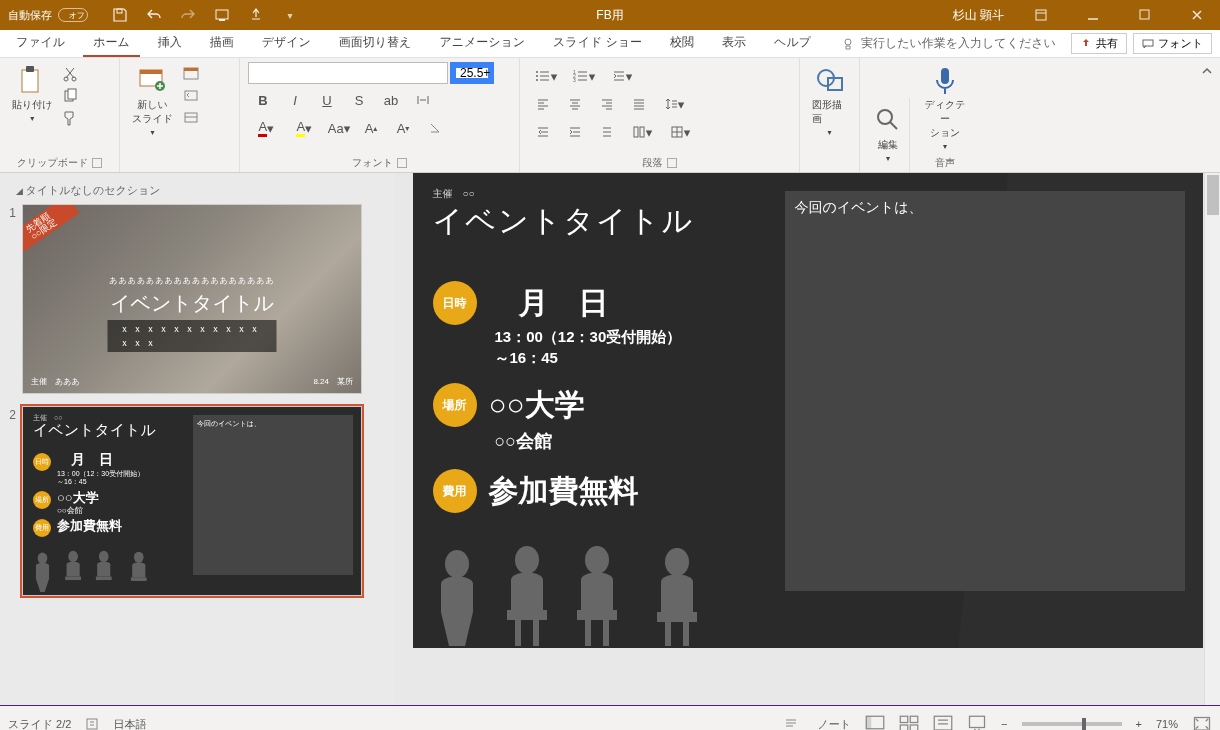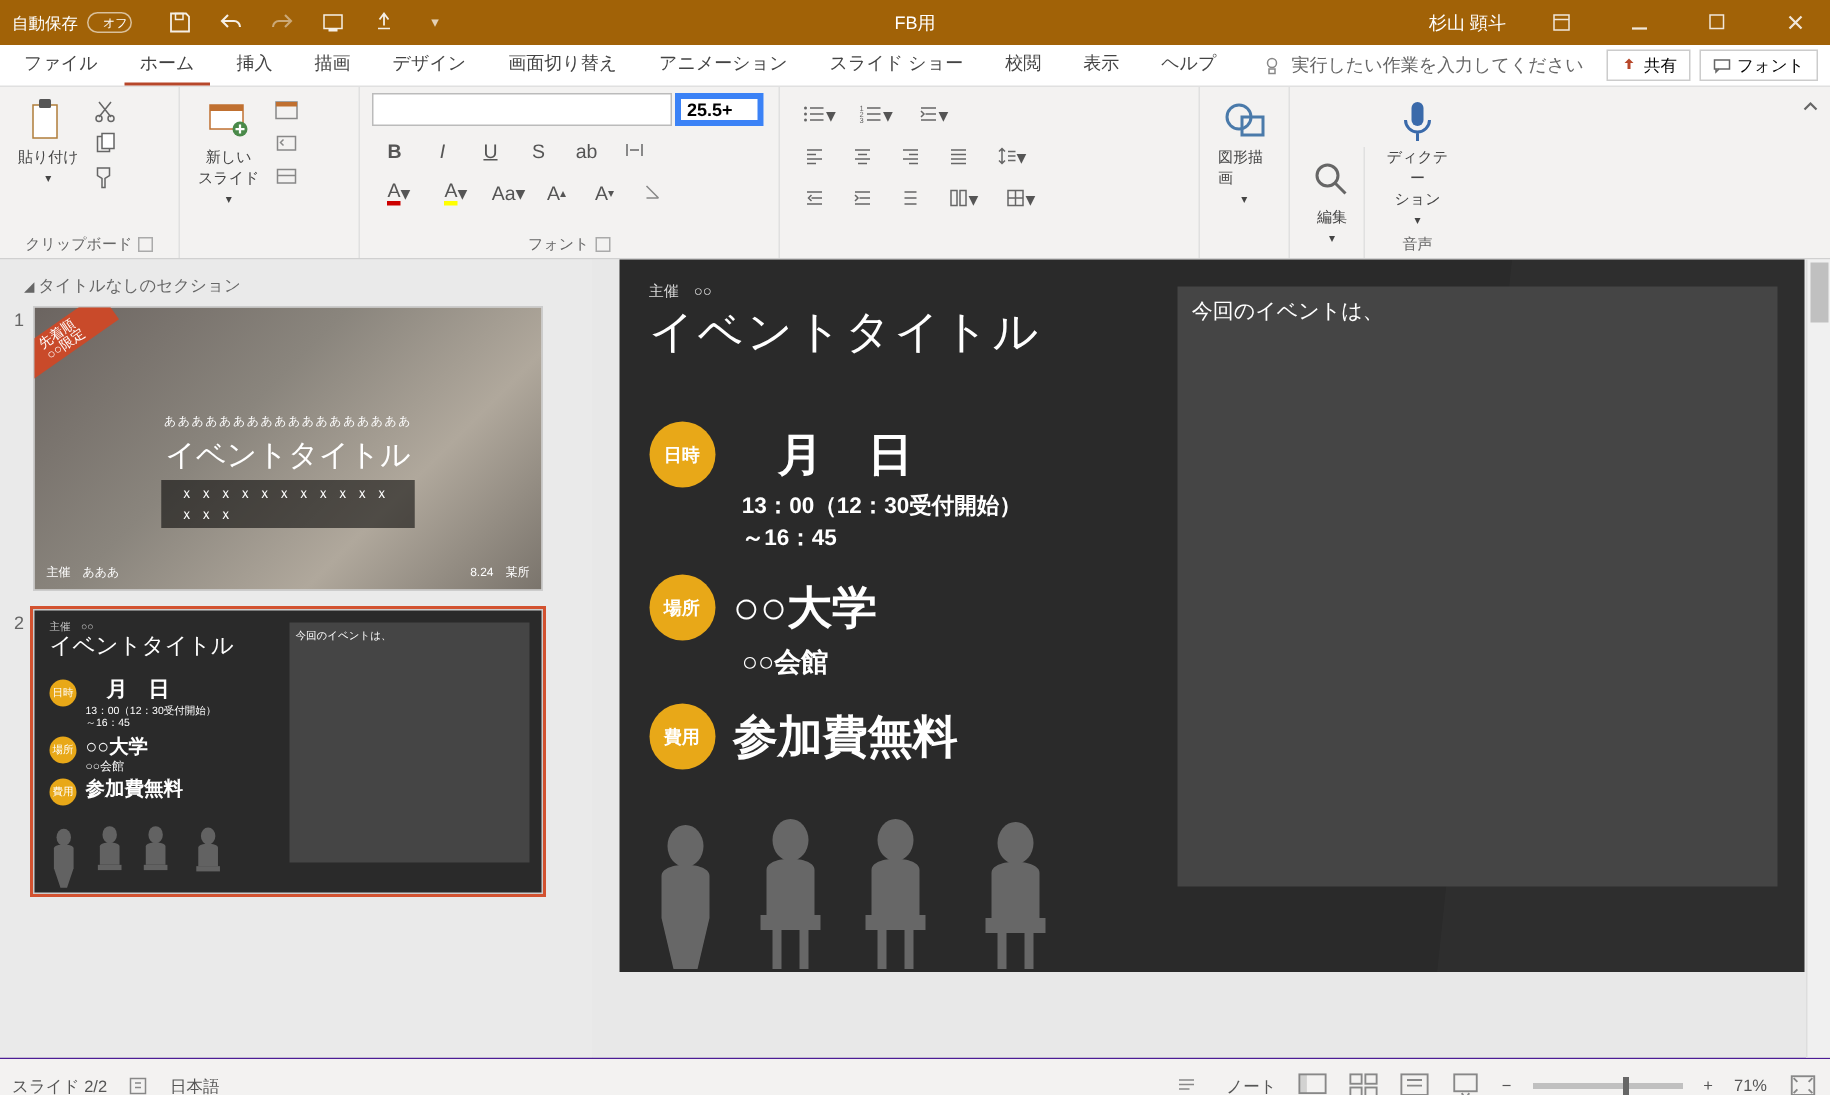--- a/index.html
+++ b/index.html
@@ -31,21 +31,21 @@
 .ribbon { height: 115px; background: #f3f2f1; display: flex; border-bottom: 1px solid #d0d0d0; }
 .group { display: flex; flex-direction: column; padding: 4px 8px 2px 8px; border-right: 1px solid #e0e0e0; }
 .group-content { flex: 1; display: flex; align-items: flex-start; gap: 6px; }
 .group-label { font-size: 10px; color: #666; text-align: center; padding-top: 2px; display:flex; justify-content:center; align-items:center; gap:4px;}
 .group-label .launcher { width:10px; height:10px; border:1px solid #aaa;}
 .bigbtn { display: flex; flex-direction: column; align-items: center; gap: 2px; padding: 2px 4px; font-size: 10px; color:#444;}
 .bigbtn .ic { width: 32px; height: 32px; display:flex; align-items:center; justify-content:center; }
 .smallcol { display:flex; flex-direction:column; gap:6px; padding-top:4px;}
 .smallcol .ic { width:16px; height:16px; }
 .font-combo { width:200px; height:22px; border:1px solid #bbb; background:#fff; display:flex; align-items:center; padding:0 4px; font-size:12px;}
-.size-combo { width:59px; height:22px; border:4px solid #3b82f6; background:#fff; display:flex; align-items:center; padding:0 4px; font-size:12px;font-weight:bold;}
+.size-combo { width:44px; height:22px; border:6px solid #3b82f6; background:#fff; display:flex; align-items:center; padding:0 4px; font-size:12px;}
 .btnrow { display:flex; gap:2px; }
 .rbtn { width:30px; height:24px; display:flex; align-items:center; justify-content:center; color:#555; font-size:13px;}
 .rbtn.wide { width:36px; }
 
 
 .main { display: flex; height: 532px; }
 .thumbnails { width: 395px; background: #eaeaea; padding: 8px 10px 8px 2px; overflow:hidden; }
 .section-title { font-size: 11px; color: #666; padding: 2px 0 6px 14px; }
 .section-title::before { content:"◢ "; font-size:9px;}
 .thumb-row { display:flex; align-items:flex-start; gap:6px; margin-bottom:12px;}
@@ -380,20 +380,24 @@
         <div class="rbtn wide"><svg width="14" height="14" viewBox="0 0 14 14">
               <rect x="2" y="2" width="4" height="10" fill="none" stroke="#666"></rect>
               <rect x="8" y="2" width="4" height="10" fill="none" stroke="#666"></rect>
             </svg>▾</div>
         <div class="rbtn wide"><svg width="14" height="14" viewBox="0 0 14 14">
               <rect x="2" y="2" width="10" height="10" fill="none" stroke="#666"></rect>
               <path d="M7 2v10M2 7h10" stroke="#666"></path>
             </svg>▾</div>
       </div>
     </div>
+    <div class="group-label">
+        <span>段落</span>
+        <span class="launcher"></span>
+      </div>
   </div>
 
   <div class="group" style="width:60px;">
     <div class="group-content">
       <div class="bigbtn">
         <div class="ic">
             <svg viewBox="0 0 32 32">
               <circle cx="12" cy="14" r="8" fill="none" stroke="#4a7aaa" stroke-width="2"></circle>
               <rect x="14" y="14" width="14" height="12" fill="none" stroke="#4a7aaa" stroke-width="2"></rect>
             </svg>

